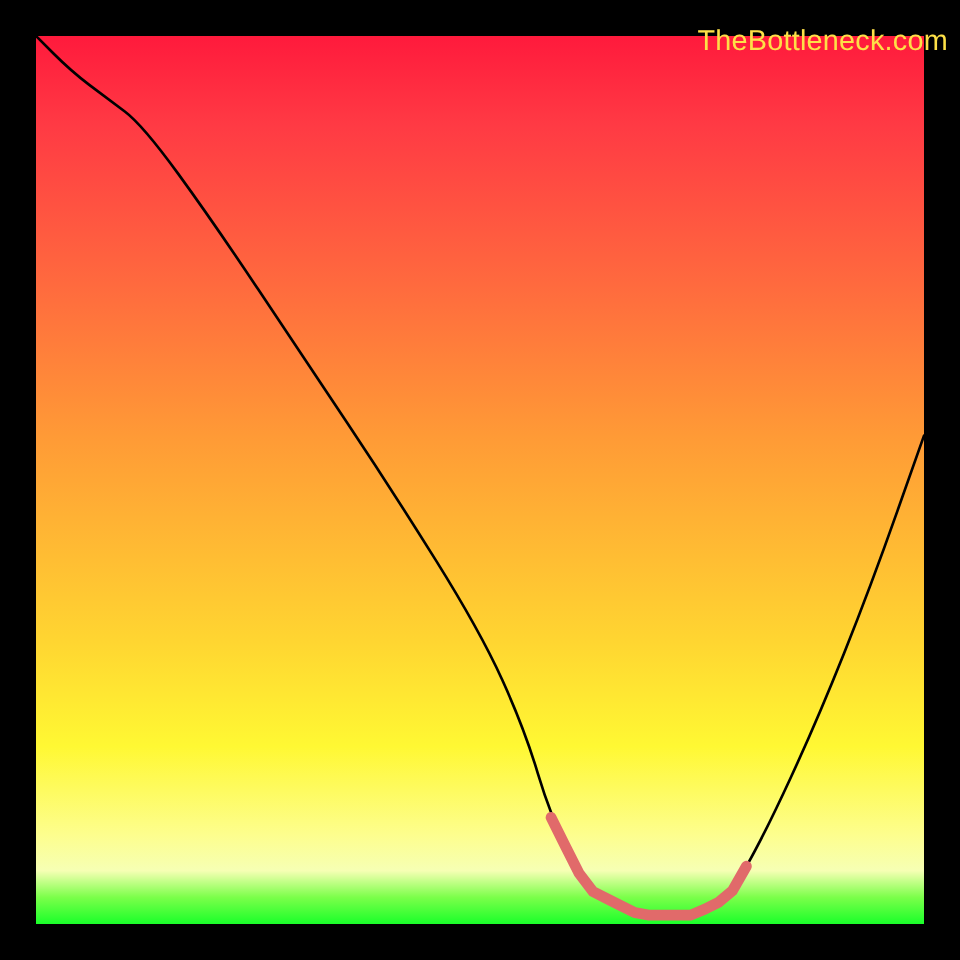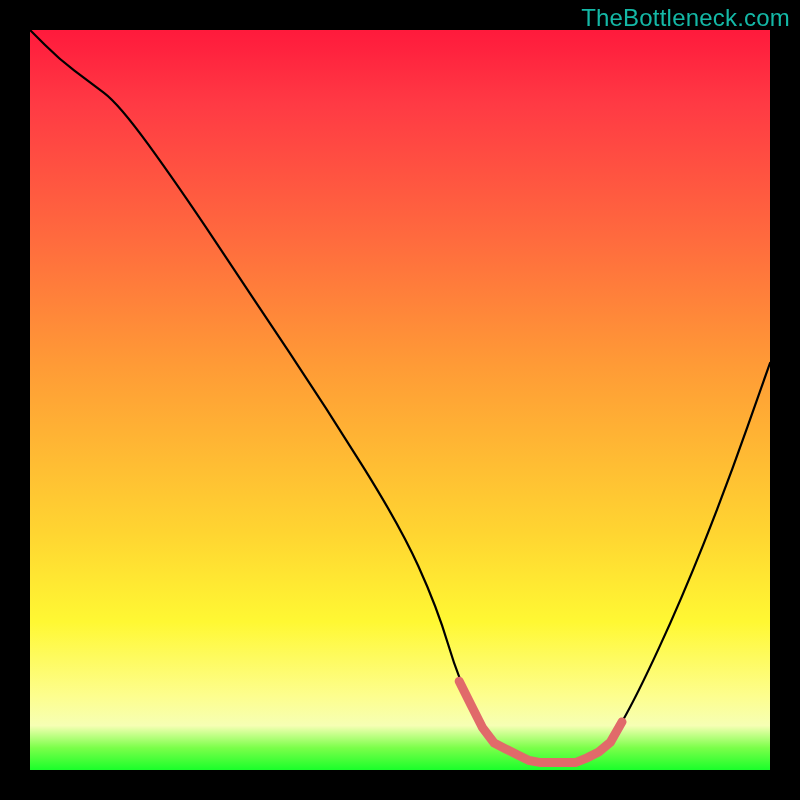--- a/index.html
+++ b/index.html
@@ -12,23 +12,23 @@
     overflow: hidden;
   }
   .frame {
     position: relative;
     width: 800px;
     height: 800px;
     background: #000;
   }
   .watermark {
     position: absolute;
-    top: 4px;
+    top: 21px;
     right: 10px;
-    color: #14b8a6;
+    color: #fde047;
     font-size: 24px;
     font-weight: 500;
     letter-spacing: 0.2px;
     z-index: 5;
   }
   .plot-area {
     position: absolute;
     left: 30px;
     top: 30px;
     width: 740px;

